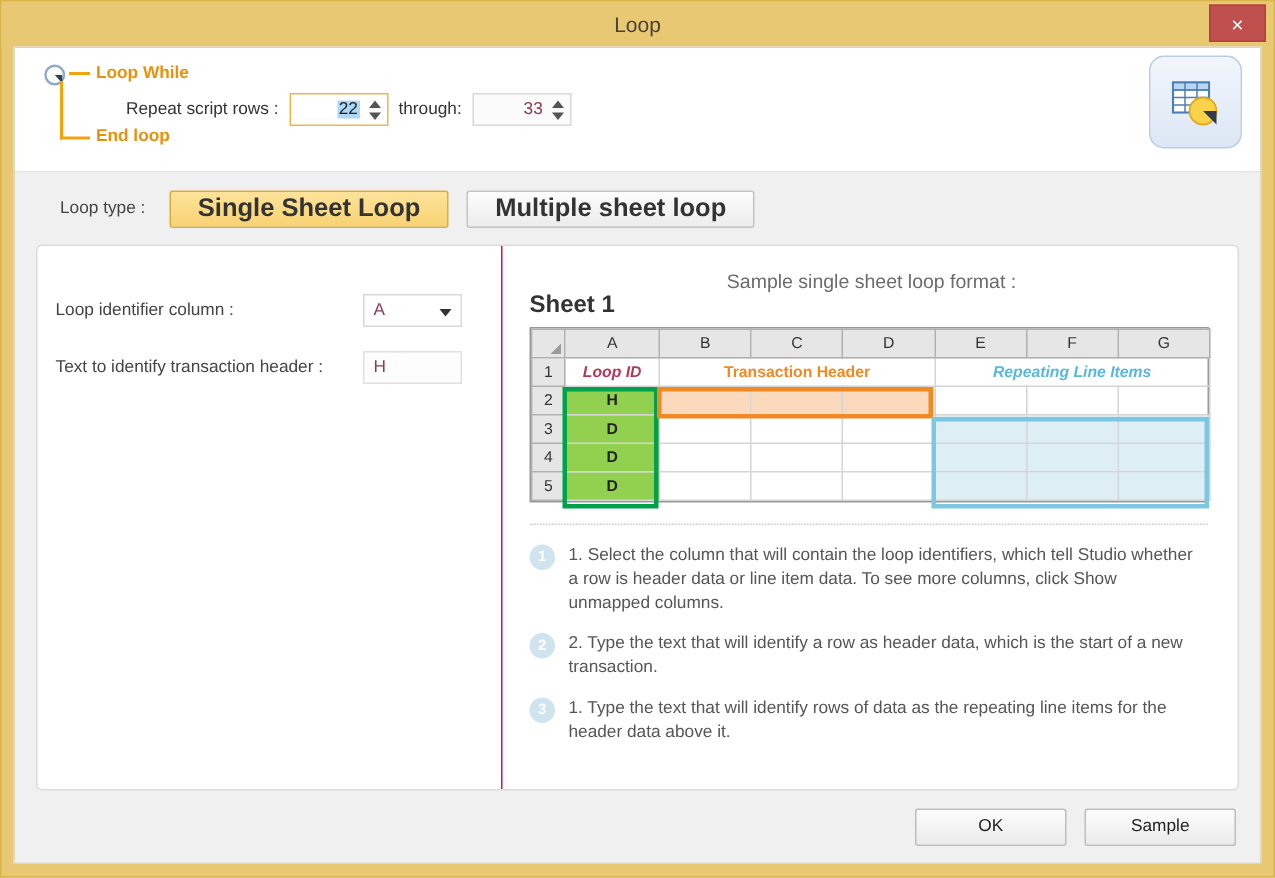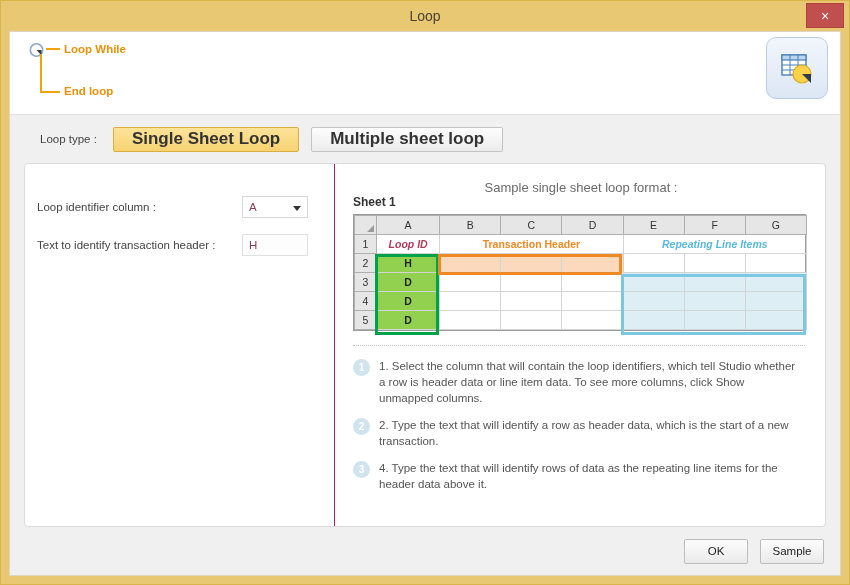--- a/index.html
+++ b/index.html
@@ -276,21 +276,21 @@
     padding: 16px 16px 0 18px;
     position: relative;
   }
   .sample-title {
     text-align: center;
     font-size: 13px;
     color: #6b6b6b;
     margin-bottom: 0;
   }
   .sheet-label {
-    font-size: 12px;
+    font-size: 16px;
     font-weight: bold;
     color: #333;
     margin-bottom: 5px;
   }
 
   
   .sheet {
     position: relative;
     border: 1px solid #9a9a9a;
     width: 453px;
@@ -407,21 +407,21 @@
     height: 48px;
     flex: 0 0 48px;
     display: flex;
     align-items: center;
     justify-content: flex-end;
     padding-right: 16px;
     gap: 12px;
     background: #f0f0f0;
   }
   .btn {
-    width: 64px; height: 25px;
+    width: 101px; height: 25px;
     background: linear-gradient(#fdfdfd, #eaeaea);
     border: 1px solid #bdbdbd;
     border-radius: 2px;
     font-size: 11.5px;
     color: #222;
     display: flex;
     align-items: center;
     justify-content: center;
     cursor: pointer;
   }
@@ -446,20 +446,45 @@
           <path d="M8.5 8 L13.5 13.5 L13.5 8 Z" fill="#33414f"></path>
         </svg>
 
         <div class="tree-hline-top"></div>
         <div class="tree-vline"></div>
         <div class="tree-hline-bot"></div>
 
         <div class="loop-while-label">Loop While</div>
         <div class="end-loop-label">End loop</div>
 
+        <div class="repeat-row">
+          <span class="repeat-label">Repeat script rows :</span>
+
+          <span class="spin-wrap active">
+            <span class="spin-input" style="display:flex;align-items:center;justify-content:flex-end;">
+              <span class="sel-hl">22</span>
+            </span>
+            <span class="spin-arrows">
+              <span class="arrow-up"></span>
+              <span class="arrow-dn"></span>
+            </span>
+          </span>
+
+          <span class="through-label">through:</span>
+
+          <span class="spin-wrap plain">
+            <span class="spin-input" style="display:flex;align-items:center;justify-content:flex-end;">
+              <span>33</span>
+            </span>
+            <span class="spin-arrows">
+              <span class="arrow-up"></span>
+              <span class="arrow-dn"></span>
+            </span>
+          </span>
+        </div>
       </div>
 
       <div class="header-icon">
         <svg width="40" height="40" viewBox="0 0 40 40">
           <rect x="5" y="7" width="24" height="20" fill="#ffffff" stroke="#4a7fb5" stroke-width="1.4"></rect>
           <rect x="5" y="7" width="24" height="5" fill="#bcd6ef" stroke="#4a7fb5" stroke-width="1.2"></rect>
           <line x1="5" y1="17" x2="29" y2="17" stroke="#4a7fb5" stroke-width="1"></line>
           <line x1="5" y1="22" x2="29" y2="22" stroke="#4a7fb5" stroke-width="1"></line>
           <line x1="13" y1="7" x2="13" y2="27" stroke="#4a7fb5" stroke-width="1"></line>
           <line x1="21" y1="7" x2="21" y2="27" stroke="#4a7fb5" stroke-width="1"></line>
@@ -583,21 +608,21 @@
         <div class="instr-item">
           <span class="badge">1</span>
           <span class="instr-text">1. Select the column that will contain the loop identifiers, which tell Studio whether a row is header data or line item data. To see more columns, click Show unmapped columns.</span>
         </div>
         <div class="instr-item">
           <span class="badge">2</span>
           <span class="instr-text">2. Type the text that will identify a row as header data, which is the start of a new transaction.</span>
         </div>
         <div class="instr-item">
           <span class="badge">3</span>
-          <span class="instr-text">4. Type the text that will identify rows of data as the repeating line items for the header data above it.</span>
+          <span class="instr-text">1. Type the text that will identify rows of data as the repeating line items for the header data above it.</span>
         </div>
 
       </div>
     </div>
 
     <div class="footer">
       <div class="btn">OK</div>
       <div class="btn">Sample</div>
     </div>
 

